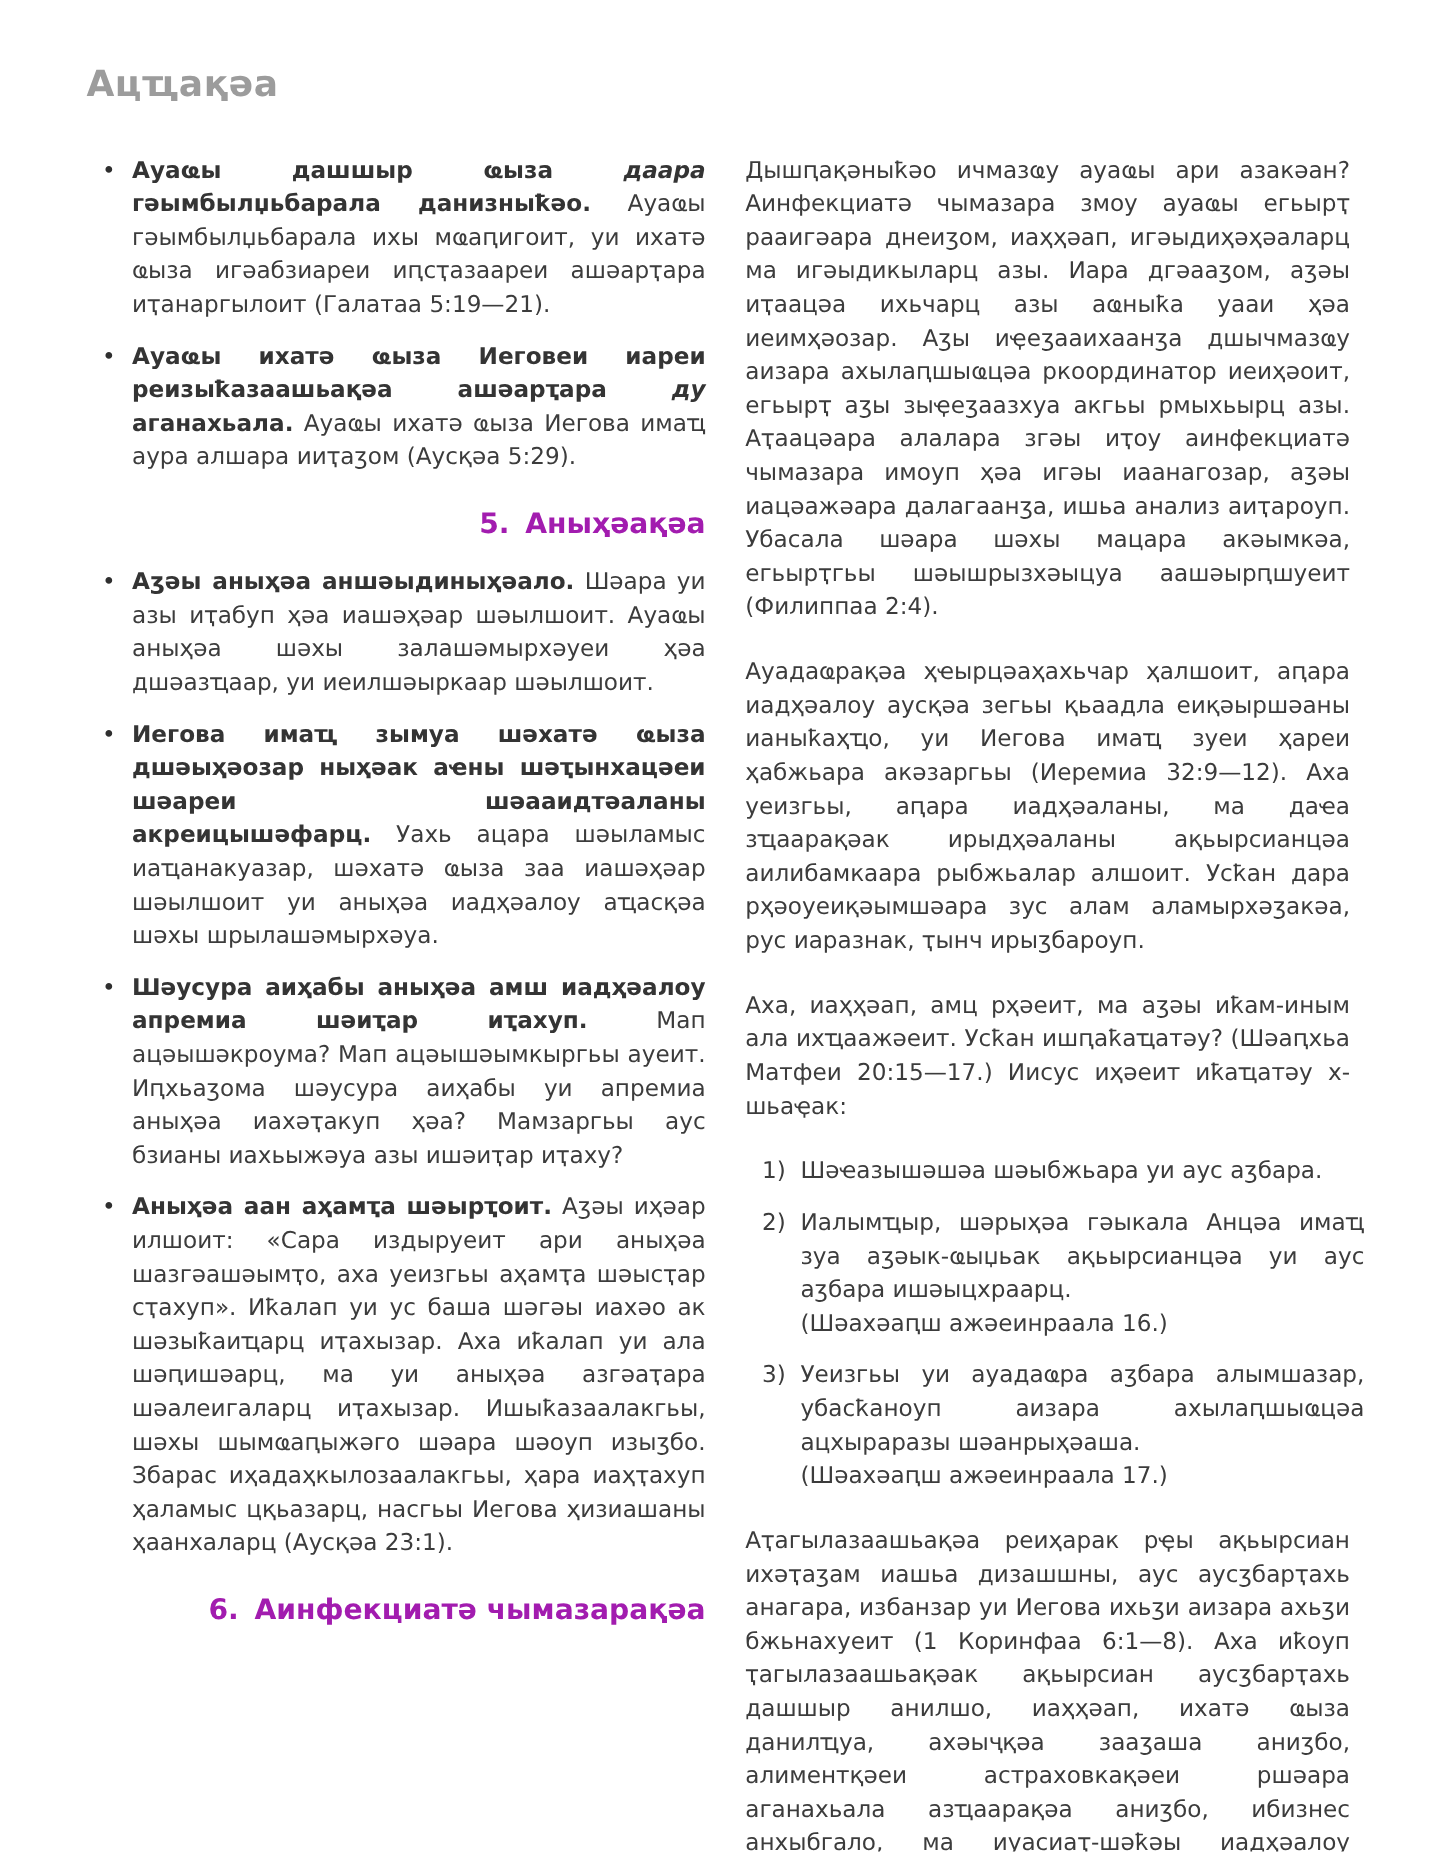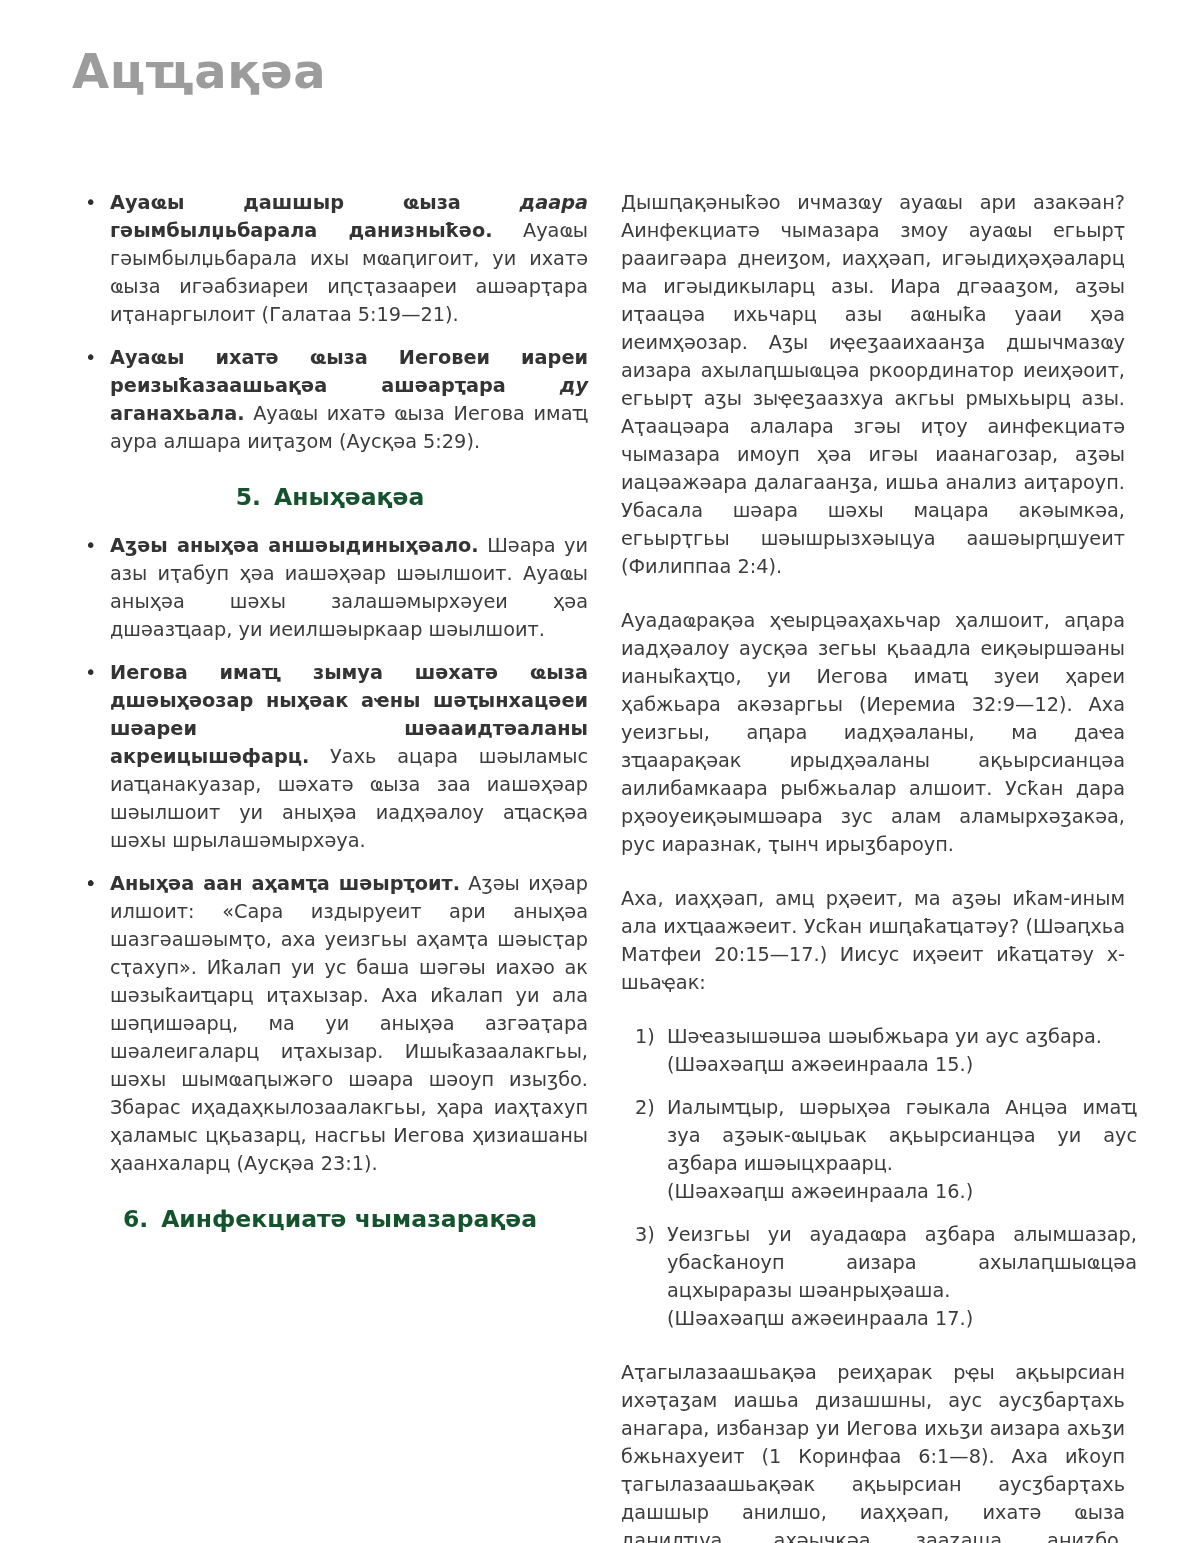--- a/index.html
+++ b/index.html
@@ -4,30 +4,30 @@
 <style>
   html,body { margin:0; padding:0; background:#ffffff; }
   body {
     width:1200px; height:1543px; overflow:hidden;
     font-family:"DejaVu Sans","Liberation Sans",sans-serif;
     color:#3c3c3c;
     -webkit-font-smoothing:antialiased;
   }
   .page { padding:50px 60px 0 72px; }
   h1.doc-title {
-    margin:0 0 97px 0;
-    font-size:48px; line-height:42px; font-weight:bold;
+    margin:0 0 36px 0;
+    font-size:30px; line-height:42px; font-weight:bold;
     color:#9c9c9c; letter-spacing:0.5px;
   }
   .columns { display:flex; gap:33px; align-items:flex-start; }
   .col { width:516px; font-size:19.3px; line-height:28px; text-align:justify; }
   .col p { margin:0 12px 26px 0; }
   h2.sec {
-    text-align:center; font-size:23.5px; line-height:30px;
-    color:#14532d; font-weight:bold; margin:10px 0 20px 0;
+    text-align:right; font-size:23.5px; line-height:30px;
+    color:#a21caf; font-weight:bold; margin:10px 0 20px 0;
   }
   h2.sec .secnum { margin-right:13px; }
   ul.bullets { list-style:none; margin:0 0 26px 0; padding:0; }
   ul.bullets li { position:relative; padding-left:38px; margin:0 0 15px 0; }
   ul.bullets .marker { position:absolute; left:13px; top:0; color:#2f2f2f; }
   ol.steps { list-style:none; margin:0 0 26px 0; padding:0; }
   ol.steps li { position:relative; padding-left:46px; margin:0 0 15px 0; }
   ol.steps .stepnum { position:absolute; left:14px; top:0; }
   b.lead { font-weight:bold; color:#343434; }
   b.lead.it { font-style:italic; }
@@ -62,20 +62,21 @@
         <li>
           <span class="marker">•</span>
           <span class="li-text"><b class="lead">Аӡәы аныҳәа аншәыдиныҳәало.</b><span> Шәара уи азы иҭабуп ҳәа иашәҳәар шәылшоит. Ауаҩы аныҳәа шәхы залашәмырхәуеи ҳәа дшәазҵаар, уи иеилшәыркаар шәылшоит.</span></span>
         </li>
         <li>
           <span class="marker">•</span>
           <span class="li-text"><b class="lead">Иегова имаҵ зымуа шәхатә ҩыза дшәыҳәозар ныҳәак аҽны шәҭынхацәеи шәареи шәааидтәаланы акреицышәфарц.</b><span> Уахь ацара шәыламыс иаҵанакуазар, шәхатә ҩыза заа иашәҳәар шәылшоит уи аныҳәа иадҳәалоу аҵасқәа шәхы шрылашәмырхәуа.</span></span>
         </li>
         <li>
           <span class="marker">•</span>
+          <span class="li-text"><b class="lead">Шәусура аиҳабы аныҳәа амш иадҳәалоу апремиа шәиҭар иҭахуп.</b><span> Мап ацәышәкроума? Мап ацәышәымкыргьы ауеит. Иԥхьаӡома шәусура аиҳабы уи апремиа аныҳәа иахәҭакуп ҳәа? Мамзаргьы аус бзианы иахьыжәуа азы ишәиҭар иҭаху?</span></span>
         </li>
         <li>
           <span class="marker">•</span>
           <span class="li-text"><b class="lead">Аныҳәа аан аҳамҭа шәырҭоит.</b><span> Аӡәы иҳәар илшоит: «Сара издыруеит ари аныҳәа шазгәашәымҭо, аха уеизгьы аҳамҭа шәысҭар сҭахуп». Иҟалап уи ус баша шәгәы иахәо ак шәзыҟаиҵарц иҭахызар. Аха иҟалап уи ала шәԥишәарц, ма уи аныҳәа азгәаҭара шәалеигаларц иҭахызар. Ишыҟазаалакгьы, шәхы шымҩаԥыжәго шәара шәоуп изыӡбо. Збарас иҳадаҳкылозаалакгьы, ҳара иаҳҭахуп ҳаламыс цқьазарц, насгьы Иегова ҳизиашаны ҳаанхаларц (Аусқәа 23:1).</span></span>
         </li>
       </ul>
 
       <h2 class="sec"><span class="secnum">6.</span><span>Аинфекциатә чымазарақәа</span></h2>
 
     </div>
@@ -86,21 +87,20 @@
 
 
       <p>Ауадаҩрақәа ҳҽырцәаҳахьчар ҳалшоит, аԥара иадҳәалоу аусқәа зегьы қьаадла еиқәыршәаны ианыҟаҳҵо, уи Иегова имаҵ зуеи ҳареи ҳабжьара акәзаргьы (Иеремиа 32:9—12). Аха уеизгьы, аԥара иадҳәаланы, ма даҽа зҵаарақәак ирыдҳәаланы ақьырсианцәа аилибамкаара рыбжьалар алшоит. Усҟан дара рҳәоуеиқәымшәара зус алам аламырхәӡакәа, рус иаразнак, ҭынч ирыӡбароуп.</p>
 
       <p>Аха, иаҳҳәап, амц рҳәеит, ма аӡәы иҟам-иным ала ихҵаажәеит. Усҟан ишԥаҟаҵатәу? (Шәаԥхьа Матфеи 20:15—17.) Иисус иҳәеит иҟаҵатәу х-шьаҿак:</p>
 
       <ol class="steps">
         <li>
           <span class="stepnum">1)</span>
           <span>Шәҽазышәшәа шәыбжьара уи аус аӡбара.</span>
-          <span class="ref">(Шәахәаԥш ажәеинраала 15.)</span>
         </li>
         <li>
           <span class="stepnum">2)</span>
           <span>Иалымҵыр, шәрыҳәа гәыкала Анцәа имаҵ зуа аӡәык-ҩыџьак ақьырсианцәа уи аус аӡбара ишәыцхраарц.</span>
           <span class="ref">(Шәахәаԥш ажәеинраала 16.)</span>
         </li>
         <li>
           <span class="stepnum">3)</span>
           <span>Уеизгьы уи ауадаҩра аӡбара алымшазар, убасҟаноуп аизара ахылаԥшыҩцәа ацхыраразы шәанрыҳәаша.</span>
           <span class="ref">(Шәахәаԥш ажәеинраала 17.)</span>

